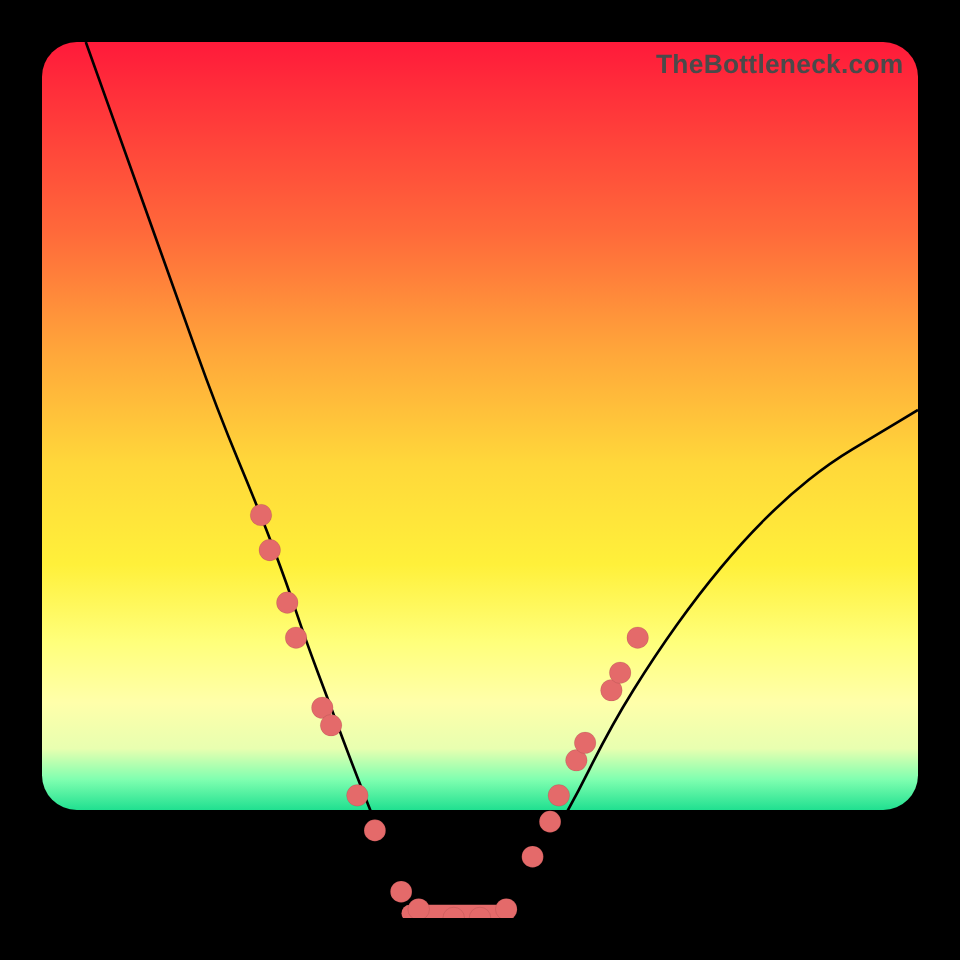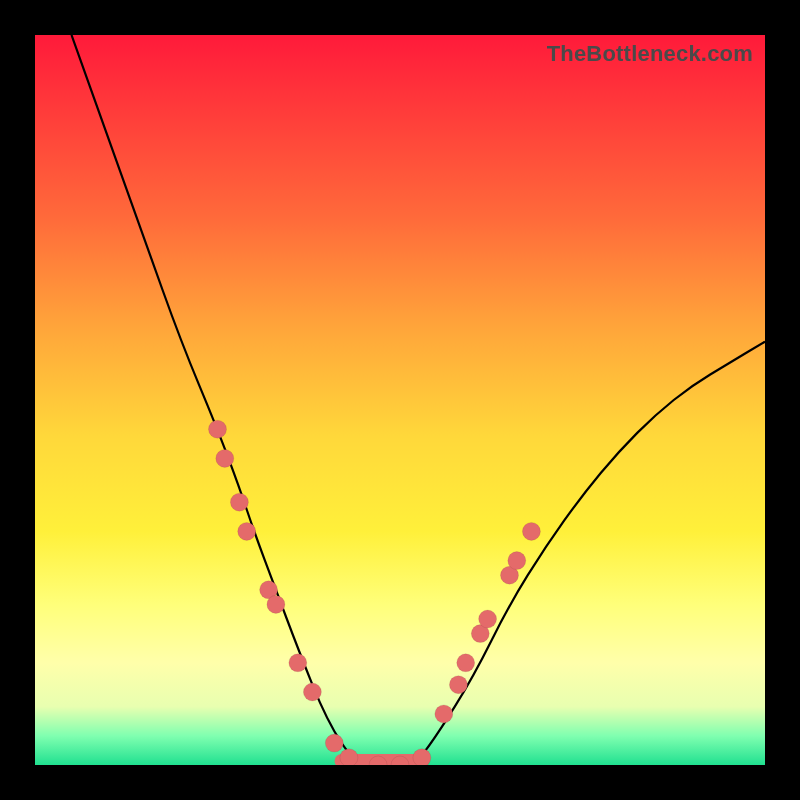--- a/index.html
+++ b/index.html
@@ -8,33 +8,34 @@
     position: relative;
     width: 800px;
     height: 800px;
     background: #000;
   }
   .plot-area {
     position: absolute;
     left: 35px;
     top: 35px;
     width: 730px;
-    height: 730px;
+    height: 640px;
     background: linear-gradient(to bottom,
       #ff1a3a 0%,
       #ff3a3a 10%,
       #ff6a3a 25%,
       #ffa53a 40%,
       #ffd83a 55%,
       #fff03a 68%,
       #ffff7a 78%,
       #ffffaa 86%,
       #e8ffb0 92%,
       #80ffb0 96%,
       #20e090 100%);
+    border-radius: 29px;
   }
   .watermark {
     position: absolute;
     top: 6px;
     right: 12px;
     font-family: Arial, Helvetica, sans-serif;
     font-size: 22px;
     font-weight: 600;
     color: #4a4a4a;
     letter-spacing: 0.2px;

